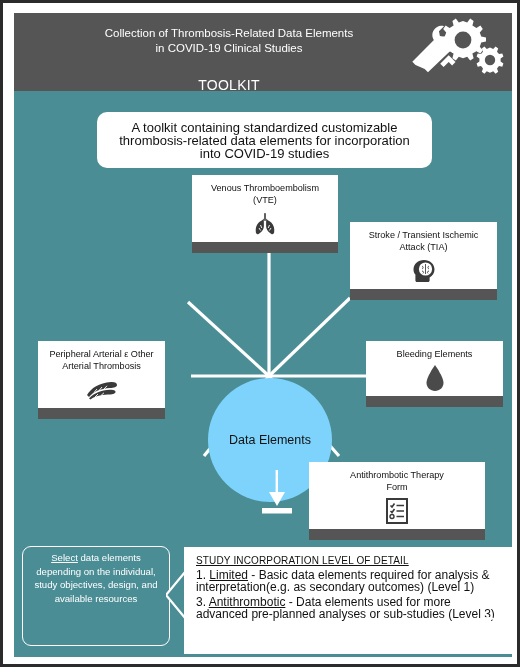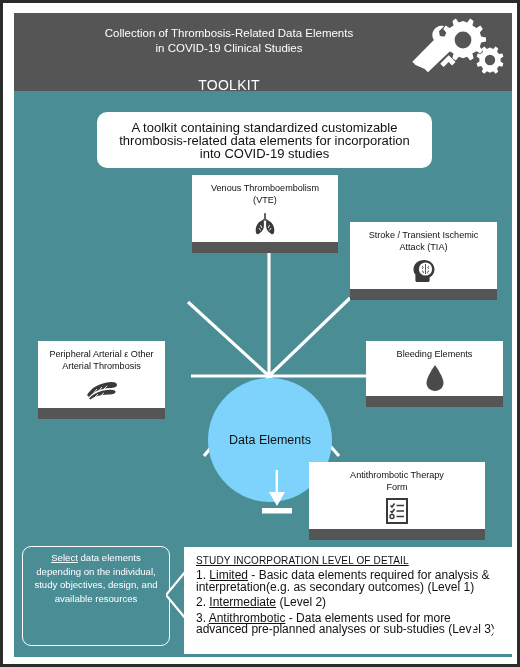--- a/index.html
+++ b/index.html
@@ -304,23 +304,20 @@
         <path d="M24,0 L0,29 L24,58" fill="none" stroke="#ffffff" stroke-width="2.2"></path>
       </svg>
     </div>
 
     <div class="detail">
       <span class="detail-title">STUDY INCORPORATION LEVEL OF DETAIL</span>
       <div class="detail-item">
         <span>1. </span><u>Limited</u><span> - Basic data elements required for analysis &amp; interpretation(e.g. as secondary outcomes) (Level 1)</span>
       </div>
       <div class="detail-item">
-        <span>2. </span><u>Intermediate</u><span> (Level 2)</span>
-      </div>
-      <div class="detail-item">
         <span>3. </span><u>Antithrombotic</u><span> - Data elements used for more advanced pre-planned analyses or sub-studies (Level 3)</span>
       </div>
     </div>
 
     <div class="check-badge">
       <svg width="38" height="38" viewBox="0 0 38 38" class="ic">
         <circle cx="19" cy="19" r="16" fill="none" stroke="#ffffff" stroke-width="1.8"></circle>
         <path d="M10.5,19.5 L16.5,25.5 L28,11.5" fill="none" stroke="#ffffff" stroke-width="2.4" stroke-linecap="round" stroke-linejoin="round"></path>
       </svg>
     </div>

